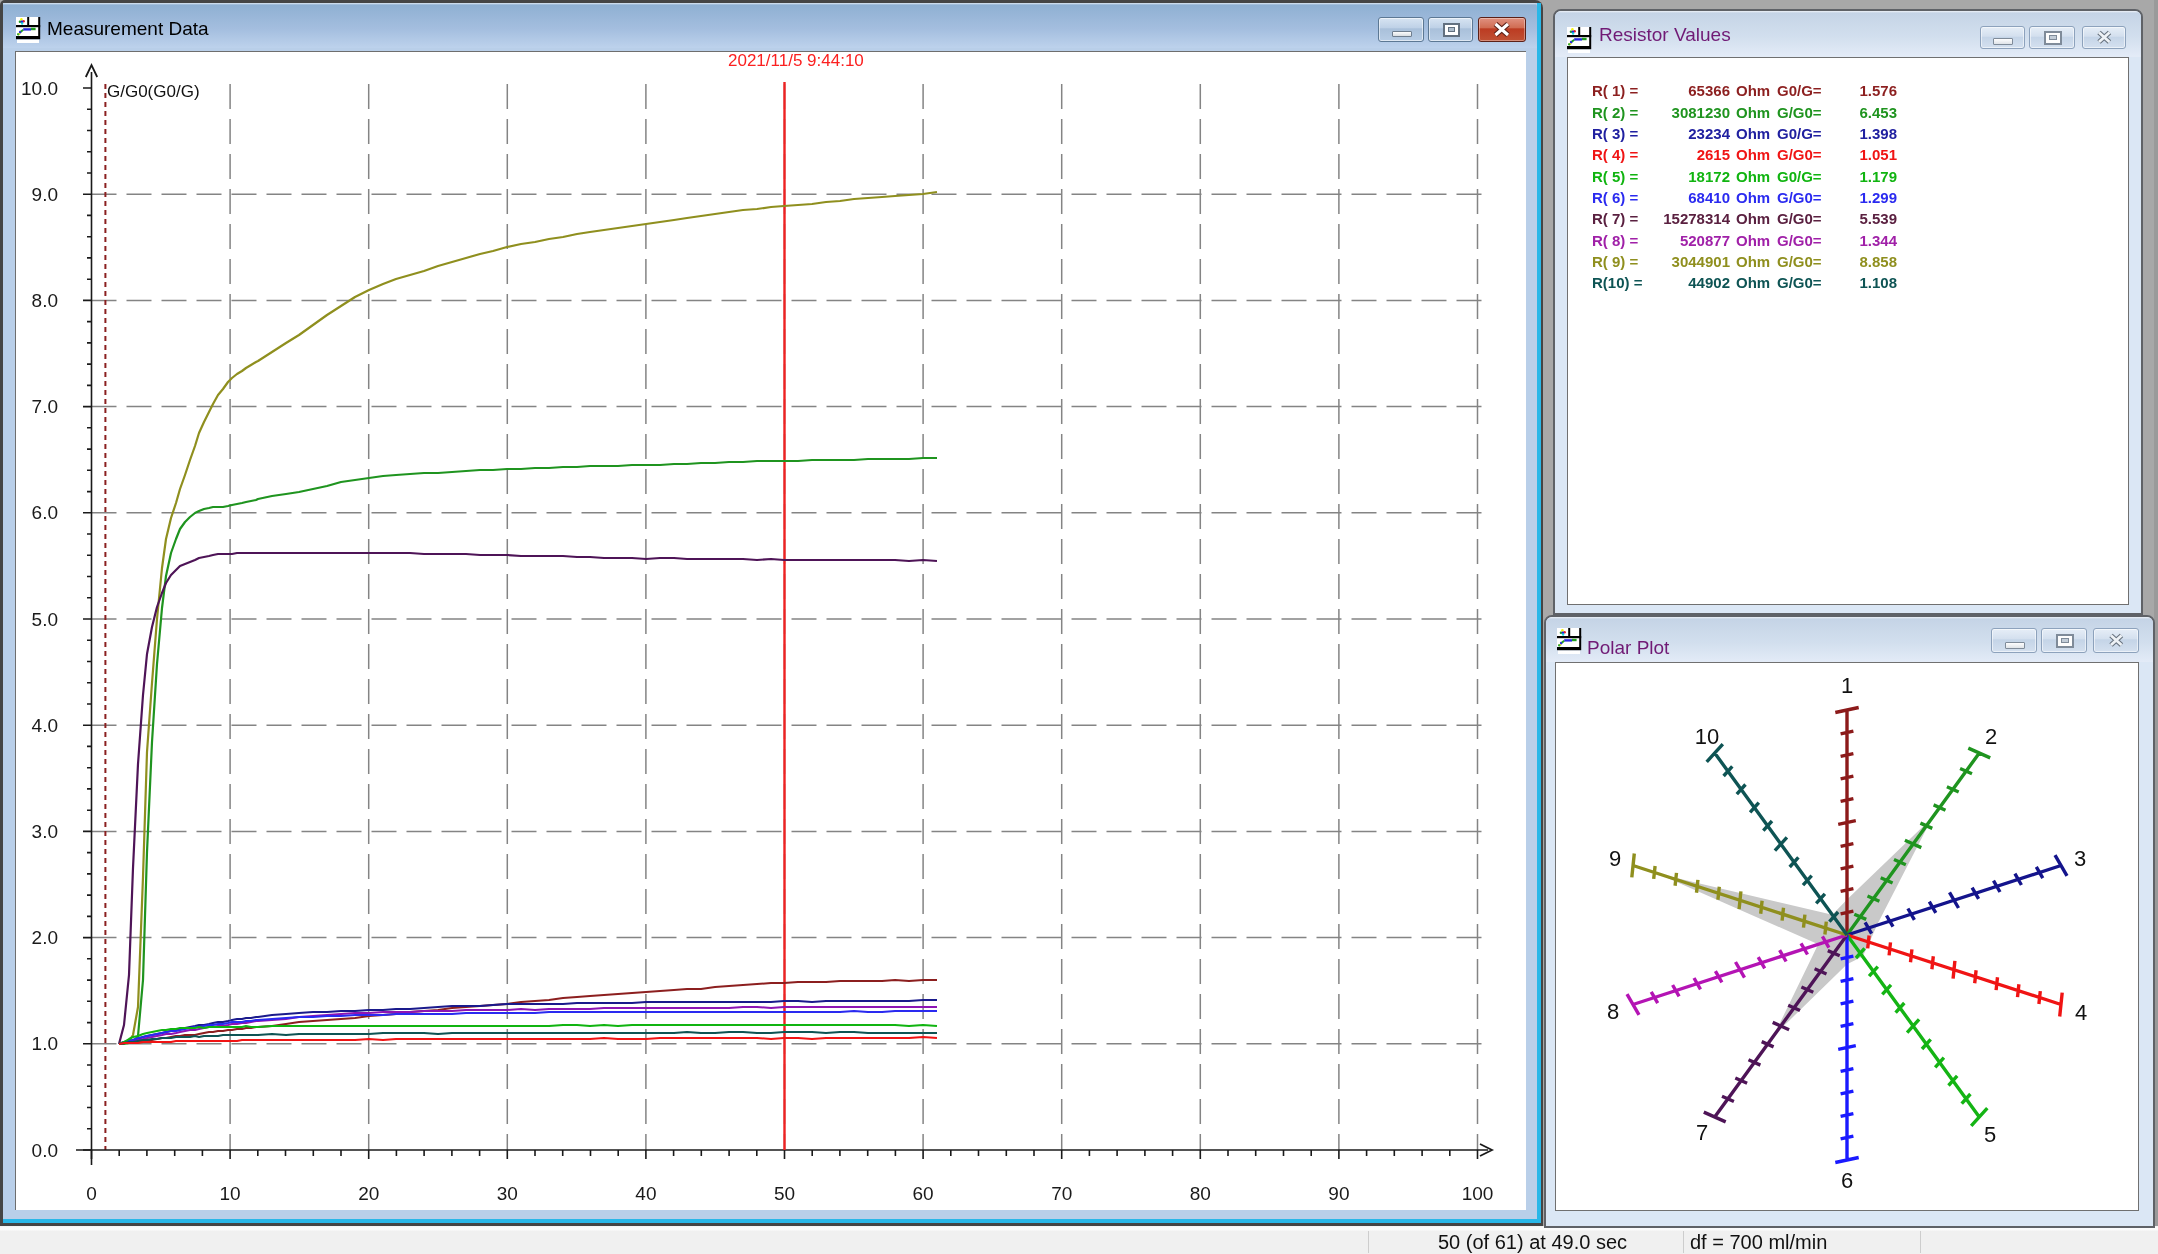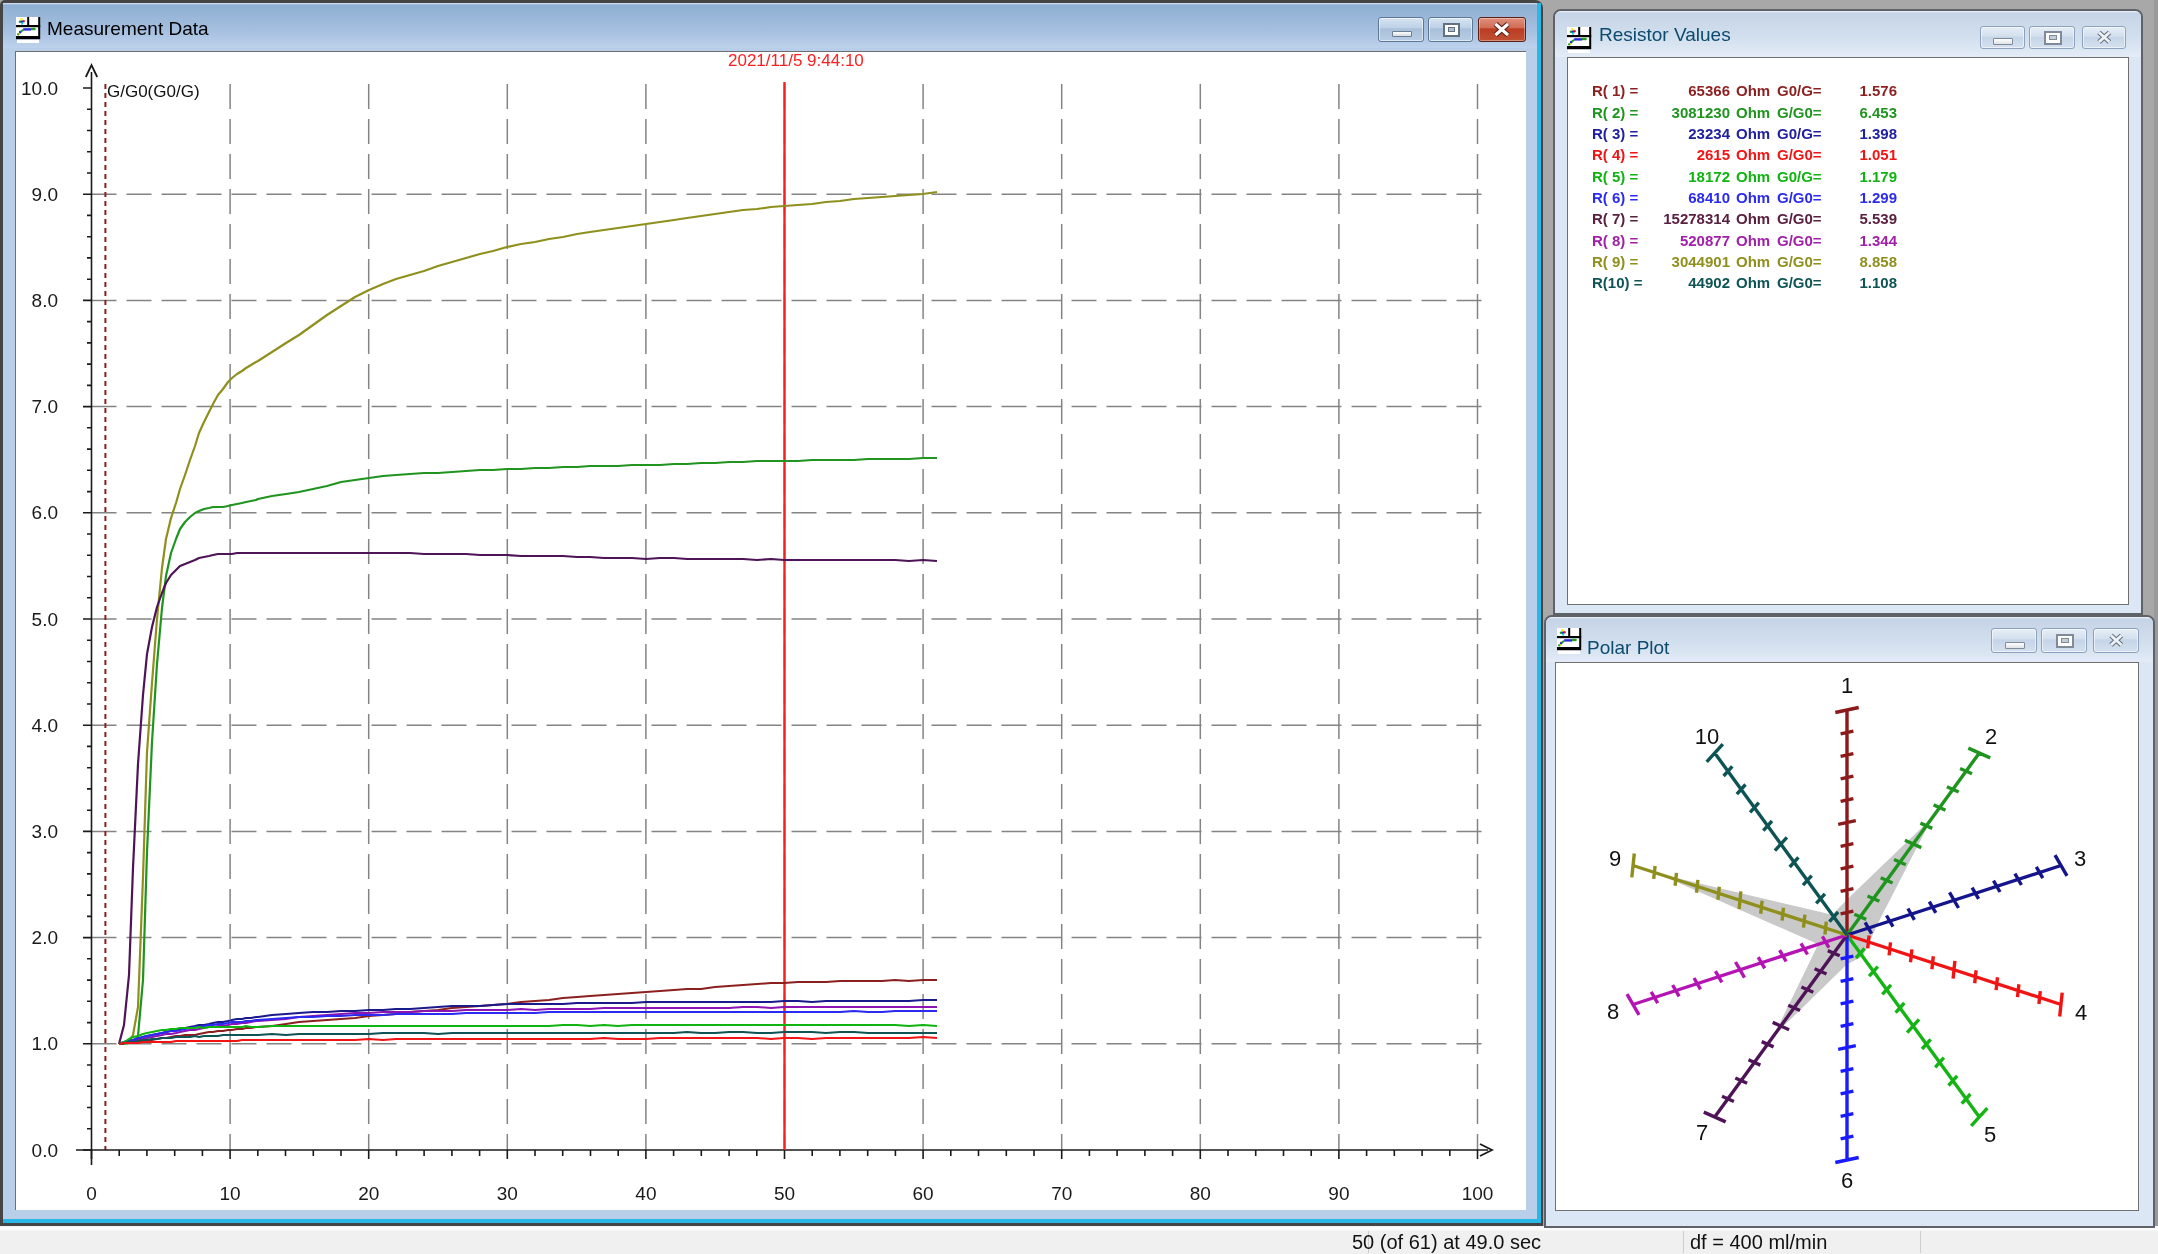--- a/index.html
+++ b/index.html
@@ -1,21 +1,21 @@
 <!DOCTYPE html>
 <html><head><meta charset="utf-8"><style>
 * { margin:0; padding:0; box-sizing:border-box; }
 html,body { width:2158px; height:1254px; overflow:hidden; background:#a8a8a8; font-family:"Liberation Sans", sans-serif; }
 .stage { position:absolute; left:0; top:0; width:2158px; height:1254px; }
 .win { position:absolute; z-index:2;border-radius:21px; }
 .titlebar { position:absolute; }
 .tb-act { background:linear-gradient(#dfe9f5 0px, #8fb0d3 2px, #a4bedf 26px, #bdd2ec 45px); }
 .tb-inact { background:linear-gradient(#eef3f9 0px, #c5d4e6 2px, #d2dfee 26px, #e3ebf7 45px); }
 .title { position:absolute; top:18px; font-size:19px; color:#000; white-space:nowrap; }
-.title.gray { color:#0c4a6e; }
+.title.gray { color:#701a75; }
 .btn { position:absolute; width:45px; height:25px; border-radius:3px; }
 .btn-i { height:23px; }
 .btn-a { border:1px solid #5c7894; background:linear-gradient(#d7e4f2 0%, #bdd0e6 45%, #a9c0da 46%, #b8cde5 100%); box-shadow: inset 0 0 0 1px rgba(255,255,255,.55); }
 .btn-close-a { border:1px solid #5c2017; background:linear-gradient(#e09180 0%, #cf6a50 45%, #bc3b22 46%, #c05134 100%); box-shadow: inset 0 0 0 1px rgba(255,255,255,.35); }
 .btn-i { border:1px solid #8da2bc; background:linear-gradient(#e6eef7 0%, #d3dfee 45%, #c4d4e7 46%, #d4e0ef 100%); box-shadow: inset 0 0 0 1px rgba(255,255,255,.55); }
 .content { position:absolute; background:#fff; }
 .statusbar { position:absolute; z-index:1; left:0; top:1226px; width:2158px; height:28px; background:linear-gradient(#f3f3f3 0px,#fcfcfc 2px,#fbfbfb 4px,#f0f0f0 5px); font-size:20px; color:#111; }
 .statusbar .sep { position:absolute; top:5px; bottom:1px; width:1px; background:#cdcdcd; }
 .statusbar span { position:absolute; top:5px; }
 svg text { font-family:"Liberation Sans", sans-serif; }
@@ -309,16 +309,16 @@
 <text font-size="22" fill="#111" x="1707" y="736" text-anchor="middle" dominant-baseline="central">10</text>
 </g>
         </svg>
     </div>
   </div>
 
   <div class="statusbar">
     <div class="sep" style="left:1368px;"></div>
     <div class="sep" style="left:1683px;"></div>
     <div class="sep" style="left:1920px;"></div>
-    <span style="left:1352px;">50 (of 61) at 49.0 sec</span>
-    <span style="left:1690px;">df = 400 ml/min</span>
+    <span style="left:1438px;">50 (of 61) at 49.0 sec</span>
+    <span style="left:1690px;">df = 700 ml/min</span>
   </div>
 </div>
 
 </body></html>

